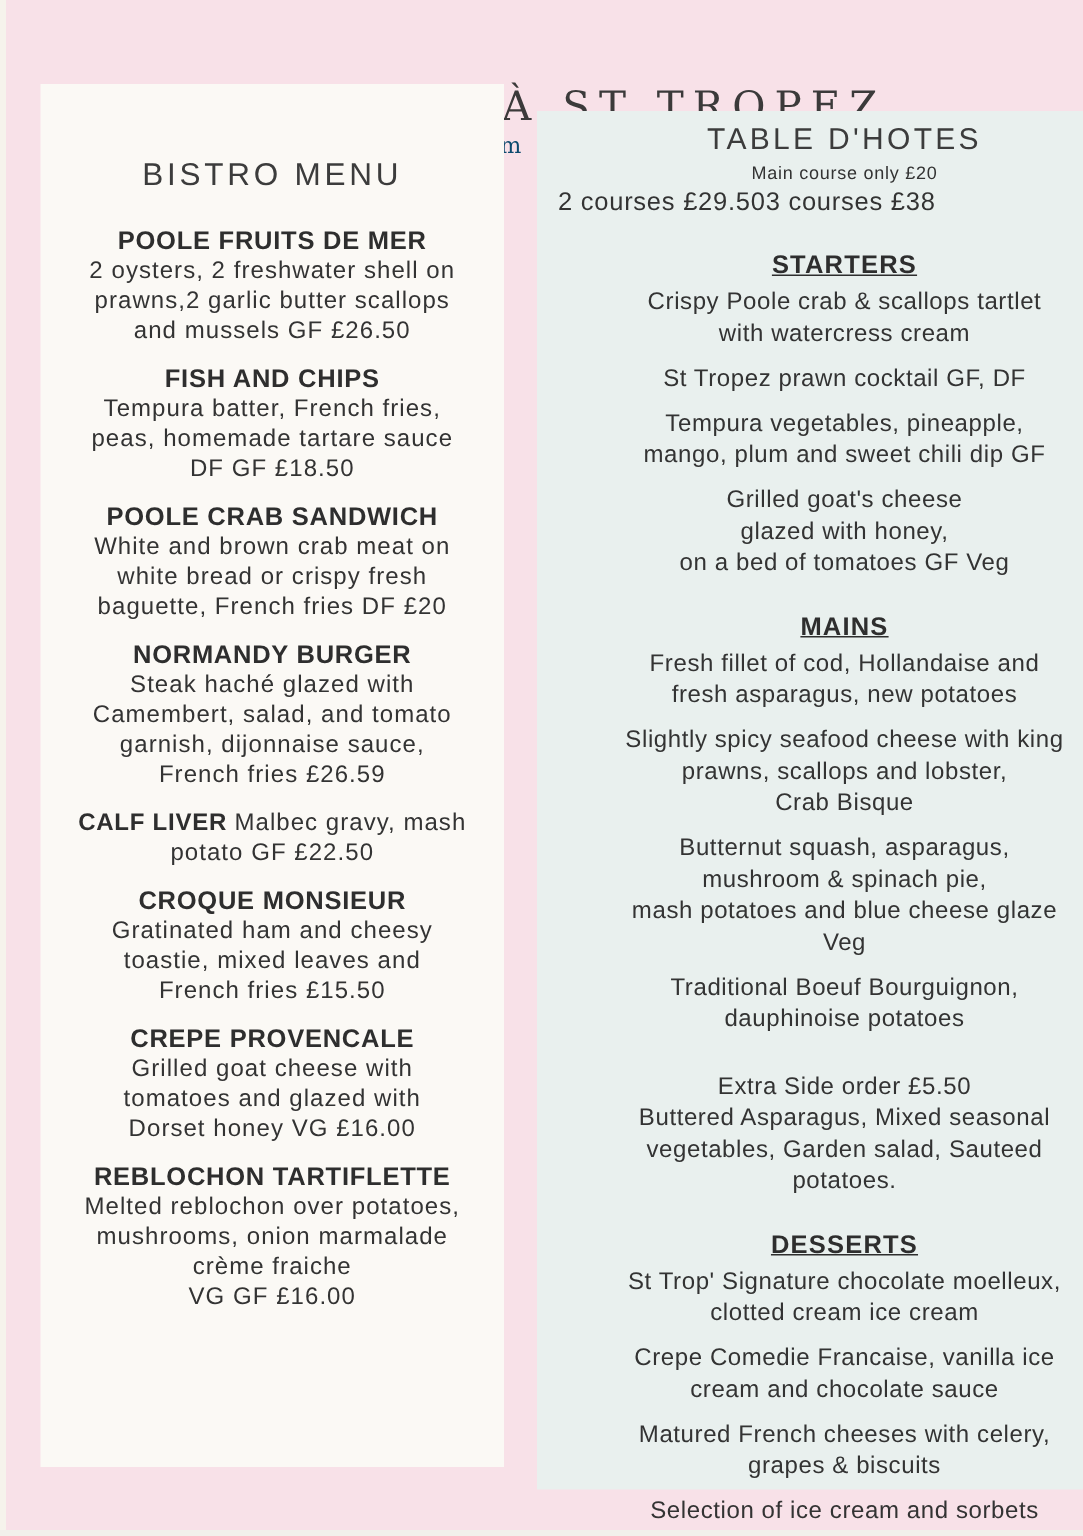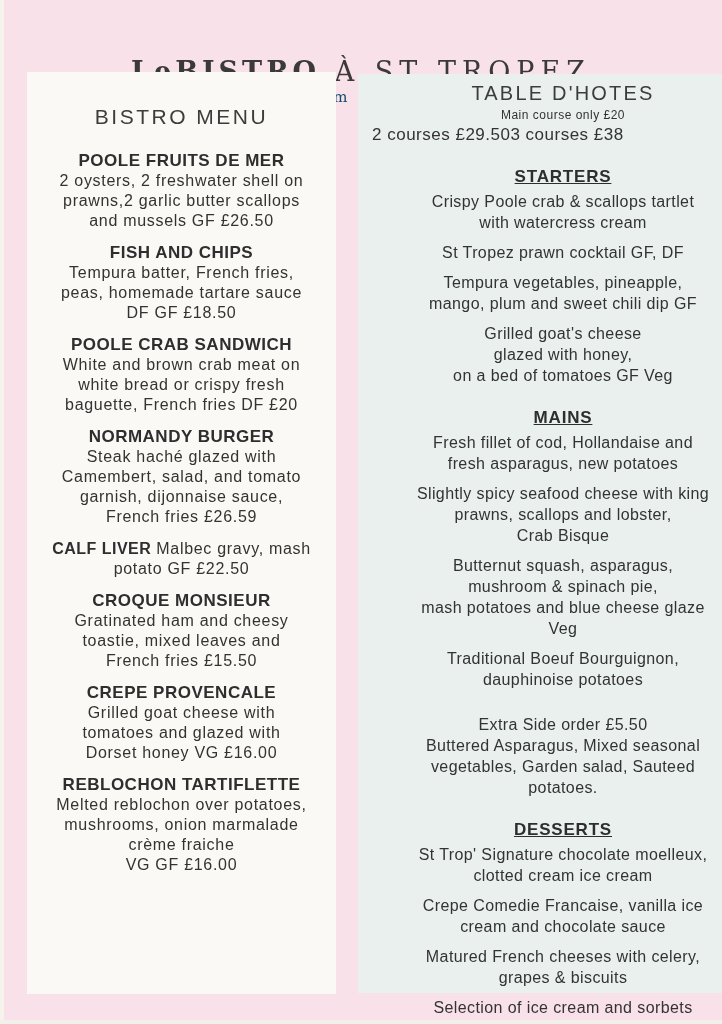--- a/index.html
+++ b/index.html
@@ -21,22 +21,22 @@
   .hours{
     display:flex;justify-content:space-between;
     padding:1px 70px 0 74px;
     font-family:"DejaVu Serif","Liberation Serif",serif;
     font-size:15px;color:#0c4a6e;letter-spacing:3.2px;white-space:nowrap;
   }
 
   
   .panel{position:absolute;text-align:center;box-sizing:border-box;}
   .panel-left{
-    left:27px;top:72px;width:309px;height:922px;
-    background:#fbf9f5;padding:0 8px;
+    left:27px;top:56px;width:309px;height:922px;
+    background:#fbf9f5;padding:16px 8px;
   }
   .panel-right{
     left:358px;top:74px;width:410px;height:919px;
     background:#e9f0ee;padding:0 2px;
   }
 
   
   .bistro-title{
     font-size:21px;font-weight:400;color:#3c3c3c;letter-spacing:2.5px;
     margin:33px 0 22px 0;

